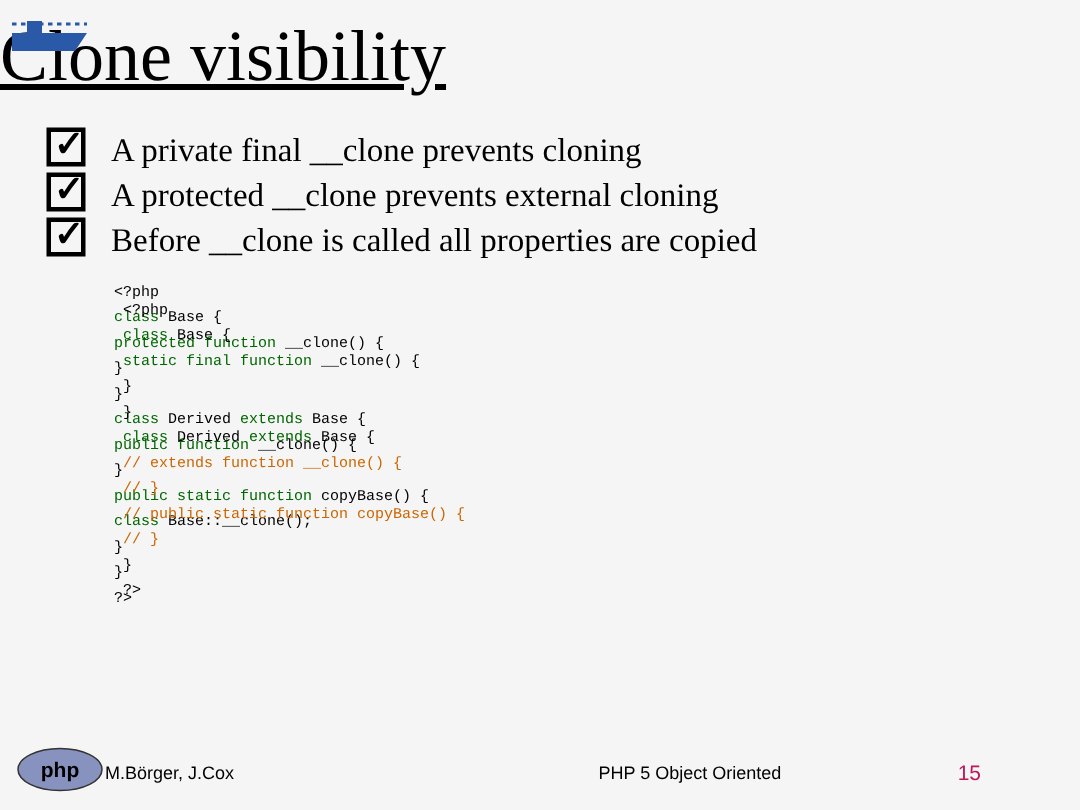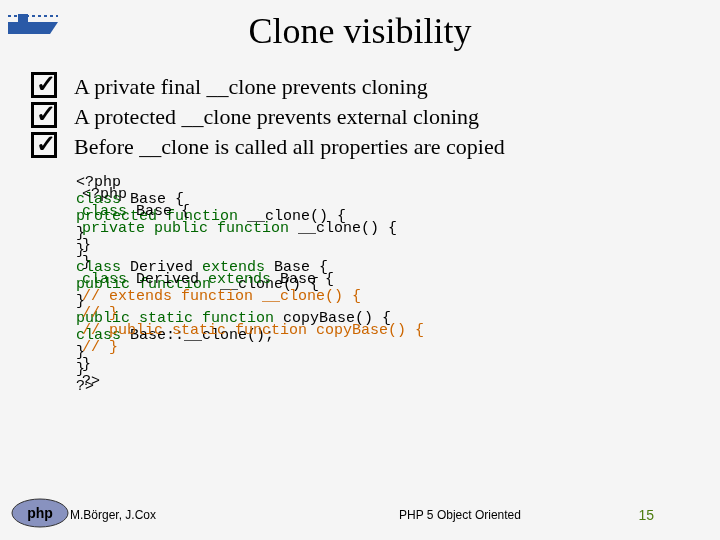--- a/index.html
+++ b/index.html
@@ -12,27 +12,28 @@
     overflow: hidden;
   }
   .logo-top {
     position: absolute;
     top: 8px;
     left: 8px;
     width: 50px;
     height: 30px;
   }
   .title {
-    text-align: center;
-    font-size: 36px;
+    text-align: left;
+    font-size: 48px;
     font-weight: normal;
     color: #000;
     padding-top: 10px;
     padding-bottom: 20px;
     font-family: "Times New Roman", serif;
+    text-decoration: underline;
   }
   .content {
     display: flex;
     padding-left: 14px;
     padding-right: 10px;
   }
   .bullets-col {
     width: 60px;
     flex-shrink: 0;
   }
@@ -69,21 +70,21 @@
   }
   .bullet-text {
     font-size: 22px;
     line-height: 30px;
     font-family: "Times New Roman", serif;
   }
   .code-block {
     margin-top: 12px;
     margin-left: 76px;
     font-family: "Courier New", monospace;
-    font-size: 15px;
+    font-size: 10px;
     line-height: 17px;
     position: relative;
     height: 300px;
   }
   .code-layer {
     position: absolute;
     top: 0; left: 0;
   }
   .layer2 { top: 12px; left: 6px; }
   .kw { color: #006600; }
@@ -97,21 +98,21 @@
     align-items: center;
     font-size: 12px;
     font-family: Arial, sans-serif;
   }
   .footer-logo {
     width: 70px;
     padding-left: 10px;
   }
   .footer-left { width: 220px; }
   .footer-center { flex: 1; text-align: center; }
-  .footer-right { width: 40px; text-align: right; color: #4d7c0f; padding-right: 16px; font-size: 14px; }
+  .footer-right { width: 40px; text-align: right; color: #be185d; padding-right: 16px; font-size: 14px; }
 </style>
 </head>
 <body>
 
 <div class="logo-top">
   <svg viewBox="0 0 50 30">
     <path d="M 0 8 L 50 8" stroke="#2a5aa7" stroke-width="2" stroke-dasharray="3 3"></path>
     <path d="M 0 14 L 50 14 L 42 26 L 0 26 Z" fill="#2a5aa7"></path>
     <rect x="10" y="6" width="10" height="8" fill="#2a5aa7"></rect>
   </svg>
@@ -159,21 +160,21 @@
 <div><span>  } </span></div>
 <div><span class="kw">  public static function</span><span> copyBase() {</span></div>
 <div><span class="kw">    class</span><span> Base::__clone();</span></div>
 <div><span>  }</span></div>
 <div><span>}</span></div>
 <div><span>?&gt;</span></div>
   </div>
   <div class="code-layer layer2">
 <div><span>&lt;?php</span></div>
 <div><span class="kw">class</span><span> Base {</span></div>
-<div><span class="kw">  private public function</span><span> __clone() {</span></div>
+<div><span class="kw">  static final function</span><span> __clone() {</span></div>
 <div><span>  }</span></div>
 <div><span>}</span></div>
 <div><span class="kw">class</span><span> Derived </span><span class="kw">extends</span><span> Base {</span></div>
 <div><span class="cm">  // extends function __clone() {</span></div>
 <div><span class="cm">  // } </span></div>
 <div><span class="cm">  // public static function copyBase() {</span></div>
 <div><span class="cm">  // }</span></div>
 <div><span>}</span></div>
 <div><span>?&gt;</span></div>
   </div>

